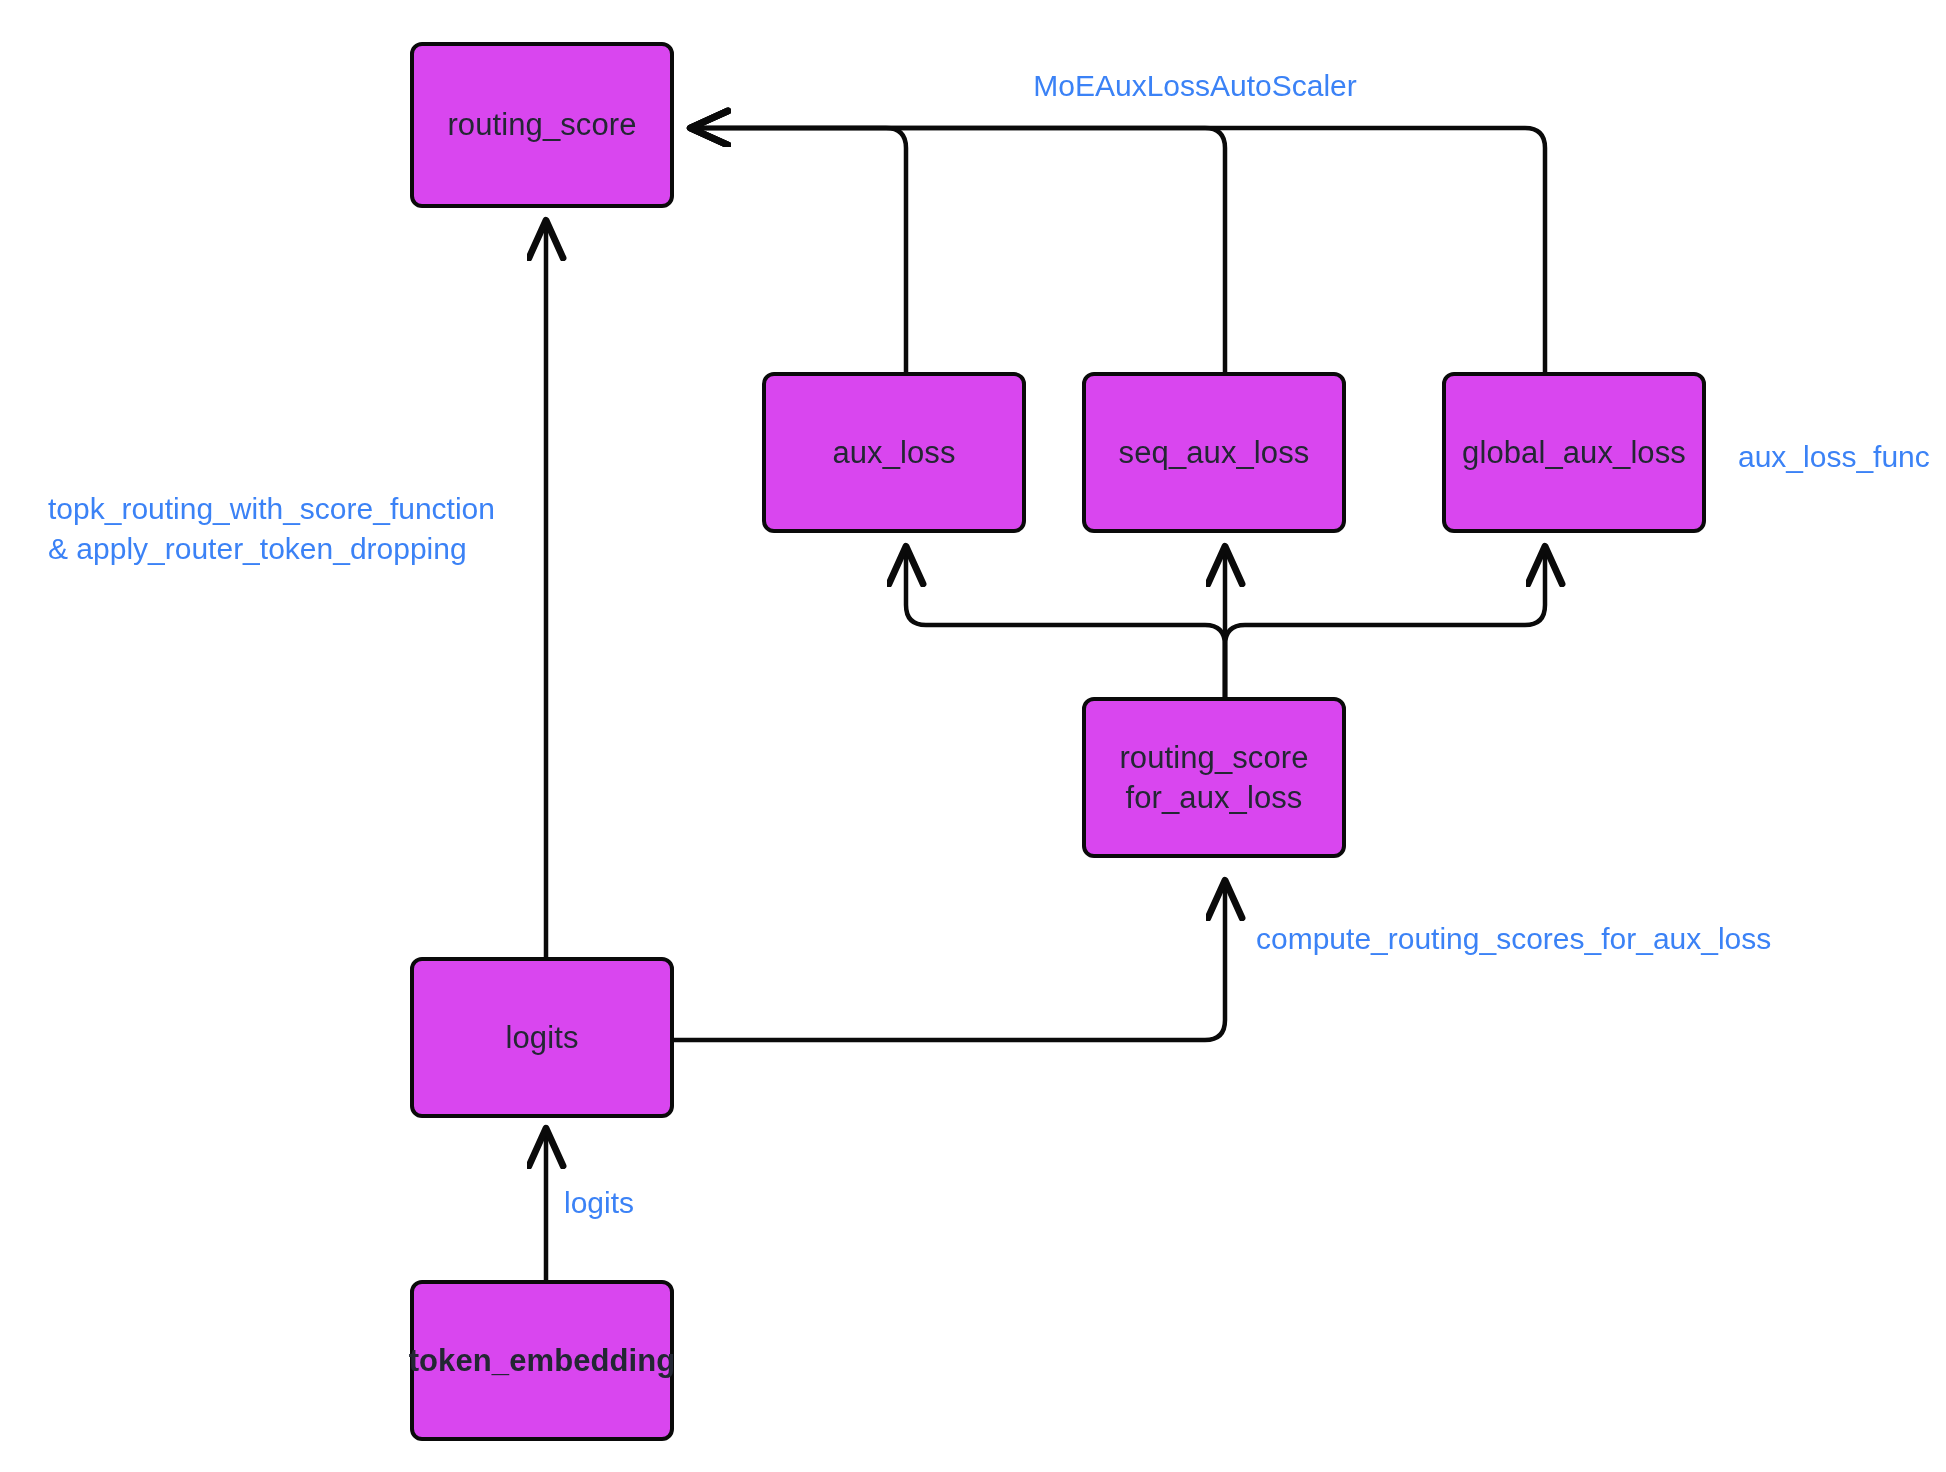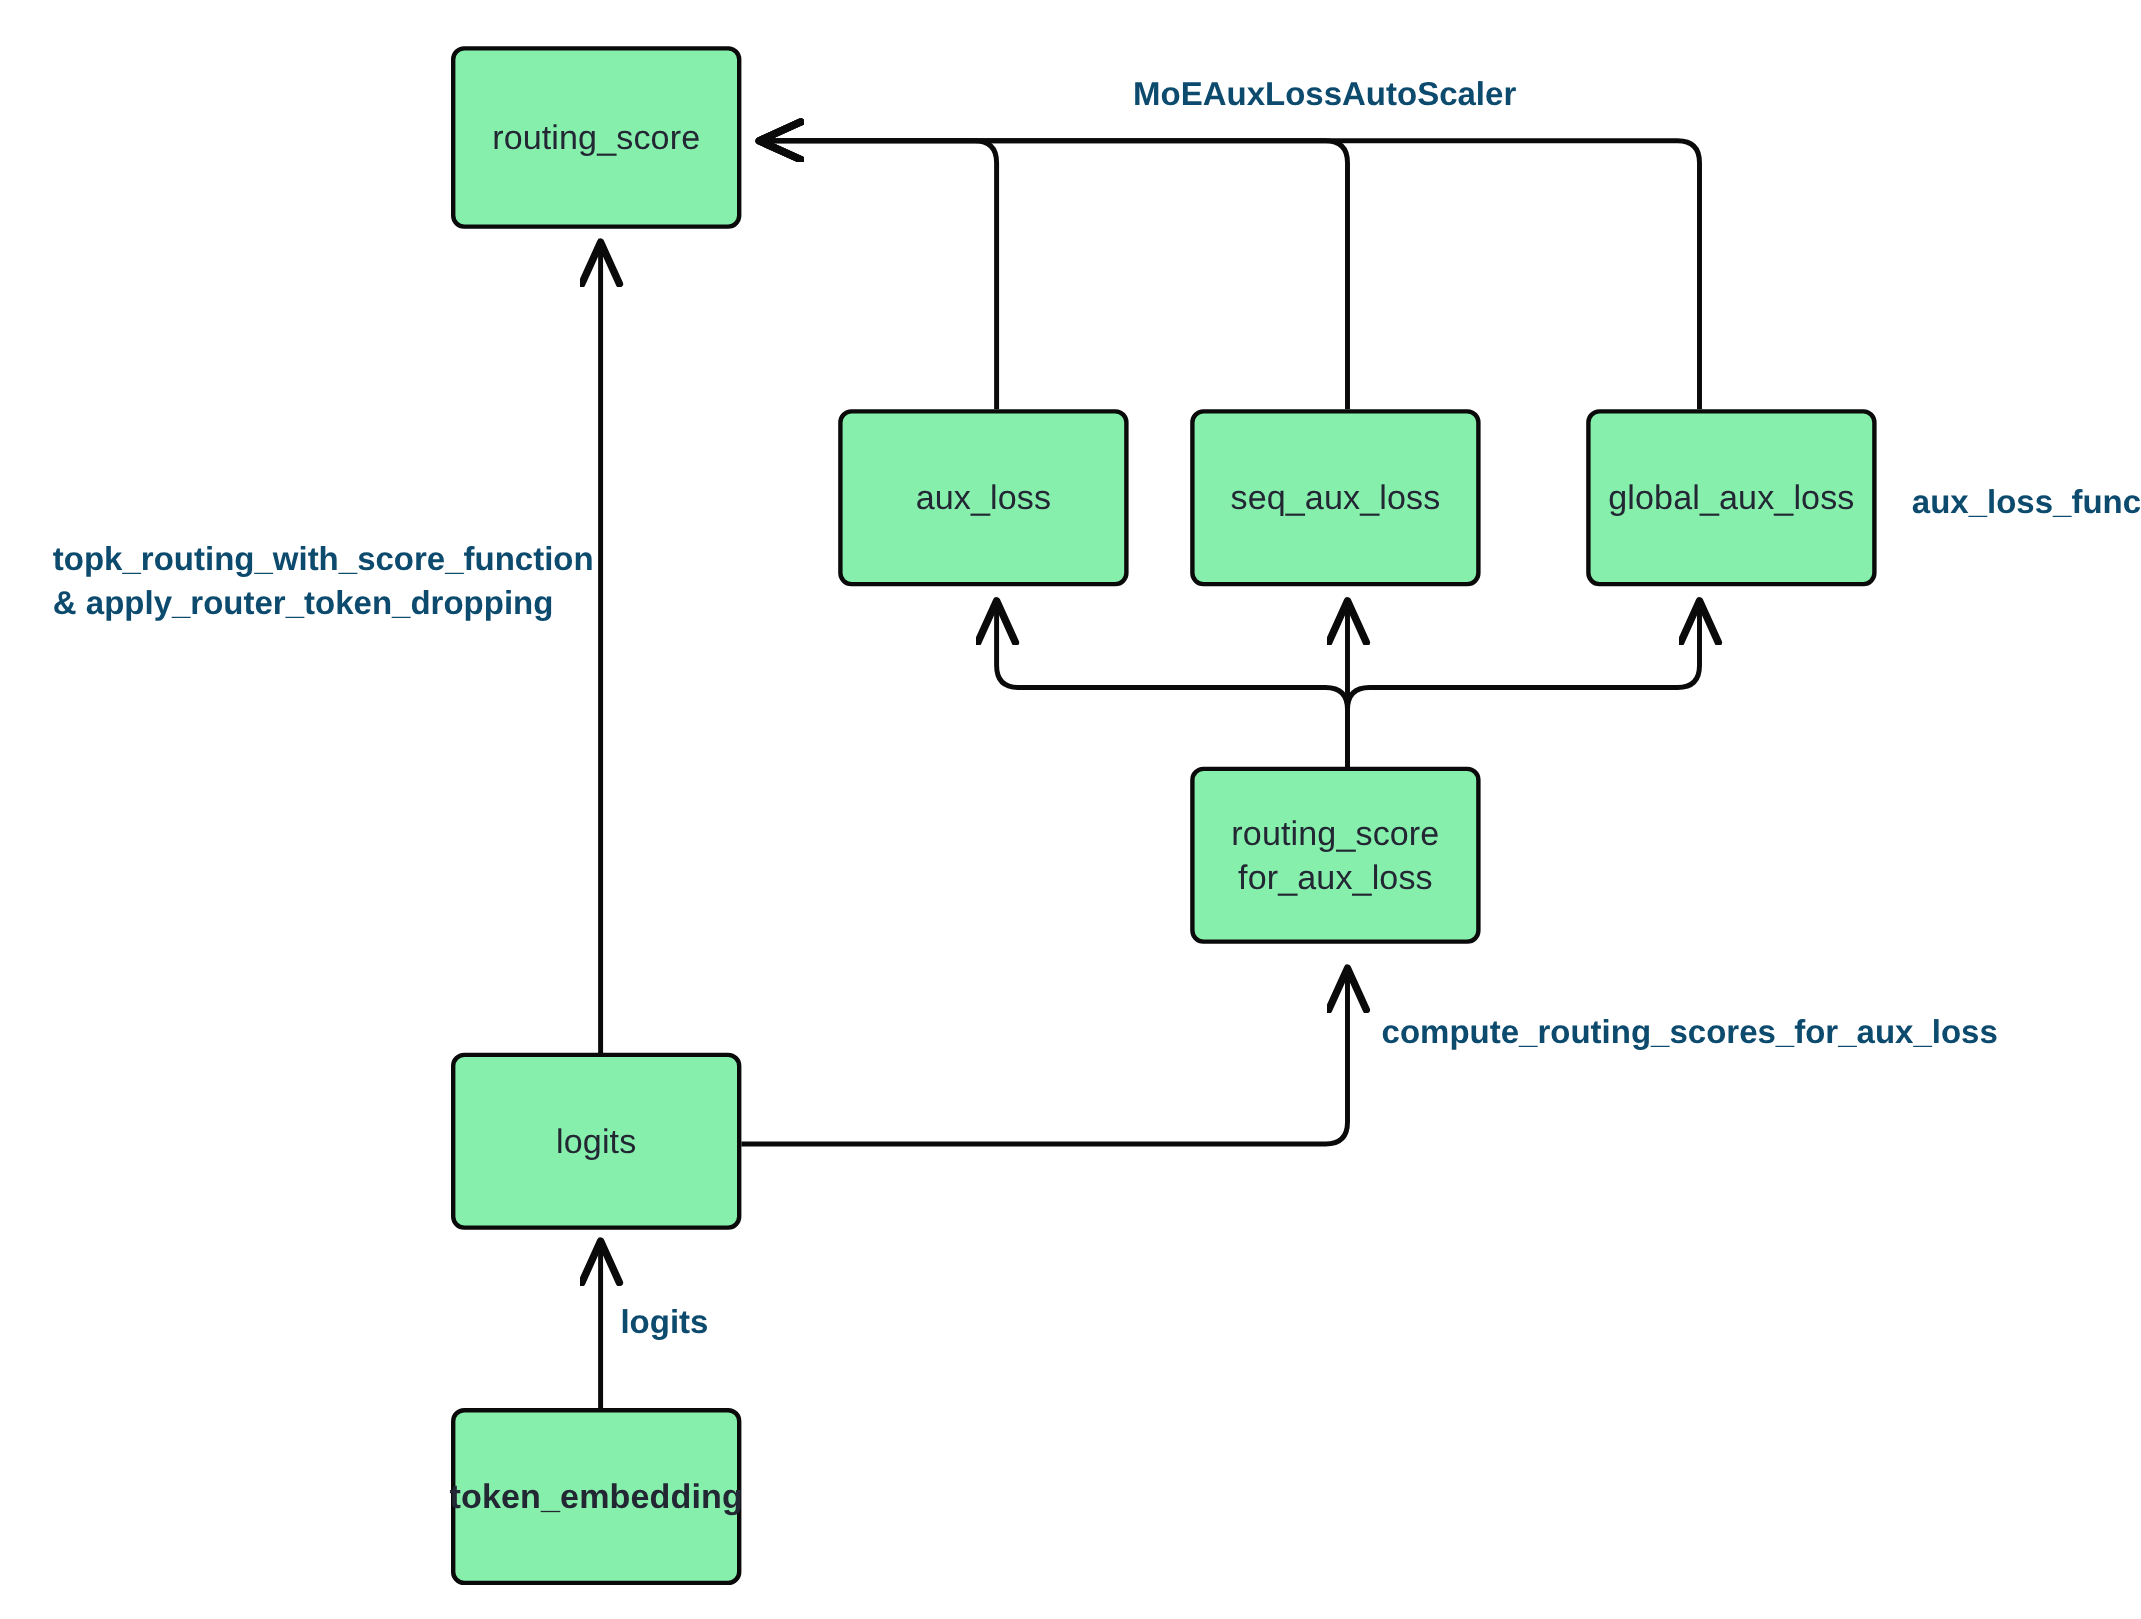--- a/index.html
+++ b/index.html
@@ -22,40 +22,40 @@
     position: absolute;
     left: 0;
     top: 0;
     width: 1946px;
     height: 1472px;
     pointer-events: none;
   }
   .node {
     position: absolute;
     box-sizing: border-box;
-    background: #86efac;
+    background: #d946ef;
     border: 4px solid #0a0a0a;
     border-radius: 12px;
     display: flex;
     align-items: center;
     justify-content: center;
     text-align: center;
     color: #232733;
     font-size: 31px;
     font-weight: 400;
     line-height: 1.28;
     letter-spacing: 0.1px;
     white-space: pre-line;
     z-index: 2;
   }
   .edge-label {
     position: absolute;
-    color: #0c4a6e;
+    color: #3b82f6;
     font-size: 30px;
-    font-weight: 700;
+    font-weight: 400;
     line-height: 1.33;
     white-space: pre-line;
     z-index: 3;
   }
   .label-center { text-align: center; }
   .label-left { text-align: left; }
 </style>
 </head>
 <body>
 

